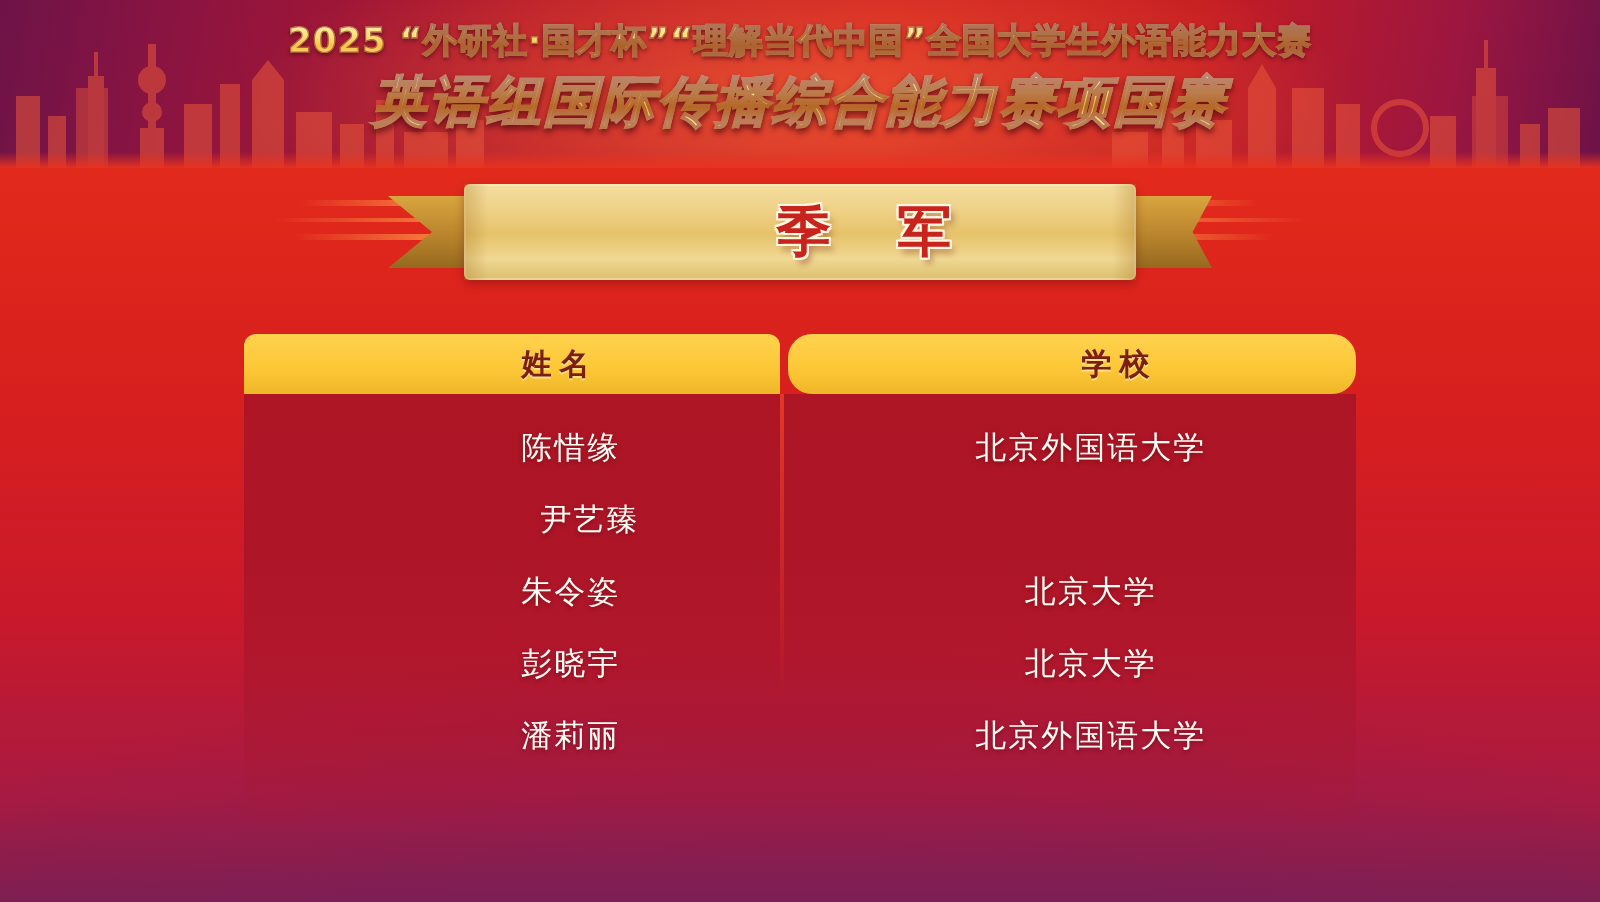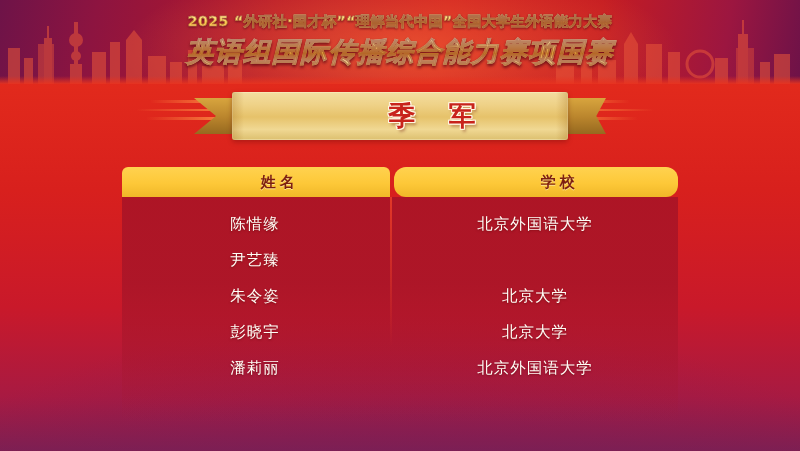--- a/index.html
+++ b/index.html
@@ -33,21 +33,21 @@
   }
 
   
   .skyline{position:absolute;bottom:0;height:70px;opacity:.65;}
   .sky-l{left:0;width:250px;}
   .sky-r{right:0;width:250px;transform:scaleX(-1);}
 
   
   .title-wrap{position:absolute;left:0;top:8px;width:800px;text-align:center;z-index:6;}
   .title1{
-    font-size:14px;font-weight:bold;letter-spacing:.5px;
+    font-size:17px;font-weight:bold;letter-spacing:.5px;
     line-height:26px;white-space:nowrap;
     background:linear-gradient(180deg,#fff3c4 0%,#ffe07a 38%,#f8c24a 58%,#ffeca6 100%);
     -webkit-background-clip:text;background-clip:text;color:transparent;
     -webkit-text-stroke:0.6px rgba(110,20,25,.55);
     filter:drop-shadow(0 1px 1px rgba(90,10,20,.75));
   }
   .title2{
     margin-top:1px;
     font-size:27px;font-weight:bold;letter-spacing:1.5px;
     line-height:33px;white-space:nowrap;
@@ -131,20 +131,21 @@
   }
   .divider{
     position:absolute;left:268px;top:0;width:2px;height:150px;
     background:linear-gradient(180deg,rgba(232,60,40,.9) 0%,rgba(232,60,40,.45) 55%,rgba(232,60,40,0) 100%);
   }
   .trow{display:flex;height:36px;align-items:center;}
   .cell{
     font-size:15.5px;color:#fffdf6;letter-spacing:1px;
     text-align:center;white-space:nowrap;
     text-shadow:0 1px 2px rgba(90,10,10,.55);
+    margin-left:40px;
   }
   .cell.name{width:266px;}
   .cell.school{width:286px;margin-left:4px;}
 
   .pad-top{height:9px;}
 </style>
 </head>
 <body>
 
 <div class="stage">

